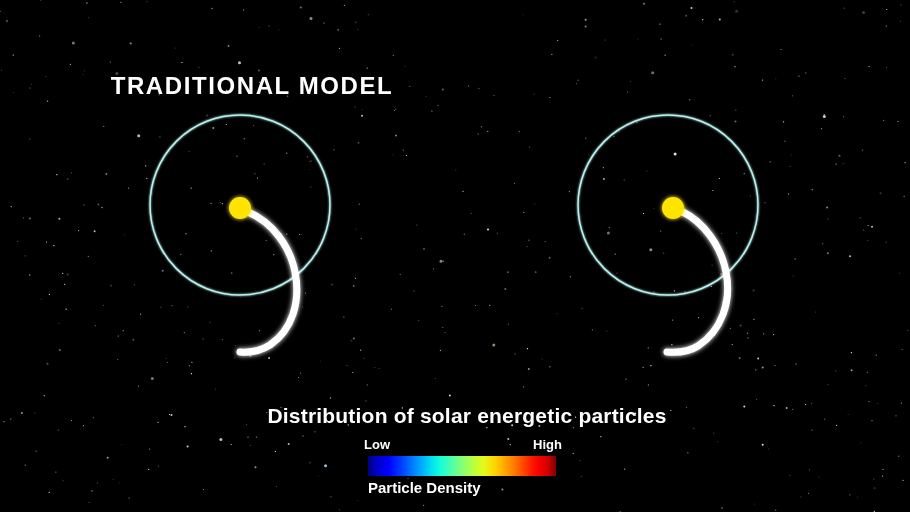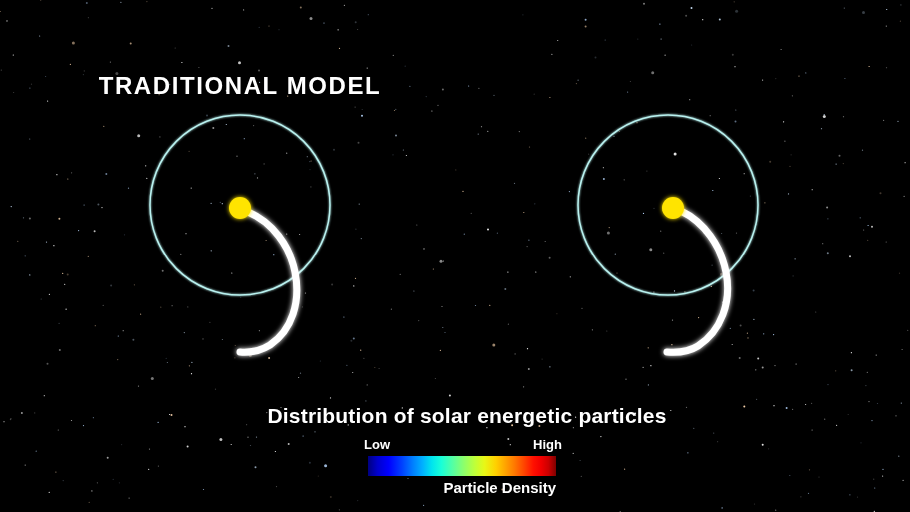--- a/index.html
+++ b/index.html
@@ -26,20 +26,21 @@
 
   
   .panel-title {
     position: absolute;
     color: #ffffff;
     font-size: 24px;
     font-weight: bold;
     letter-spacing: 1.6px;
     white-space: nowrap;
     text-align: center;
+    padding-left: 12px;
   }
   #title-left  { left: 0px;   top: 72px; width: 480px; }
   #title-right { left: 480px; top: 72px; width: 380px; }
 
   
   #diagrams {
     position: absolute;
     left: 0; top: 0;
     width: 910px; height: 512px;
   }
@@ -99,21 +100,21 @@
        #ff4500  83%,
        #ff1000  88%,
        #f20000  92%,
        #cc0000  96%,
        #7f0000 100%
     );
   }
   #colorbar-caption {
     margin-top: 3px;
     width: 188px;
-    text-align: right;
+    text-align: left;
     color: #ffffff;
     font-size: 15px;
     font-weight: bold;
   }
 </style>
 </head>
 <body>
 
 <div id="stage">
 

